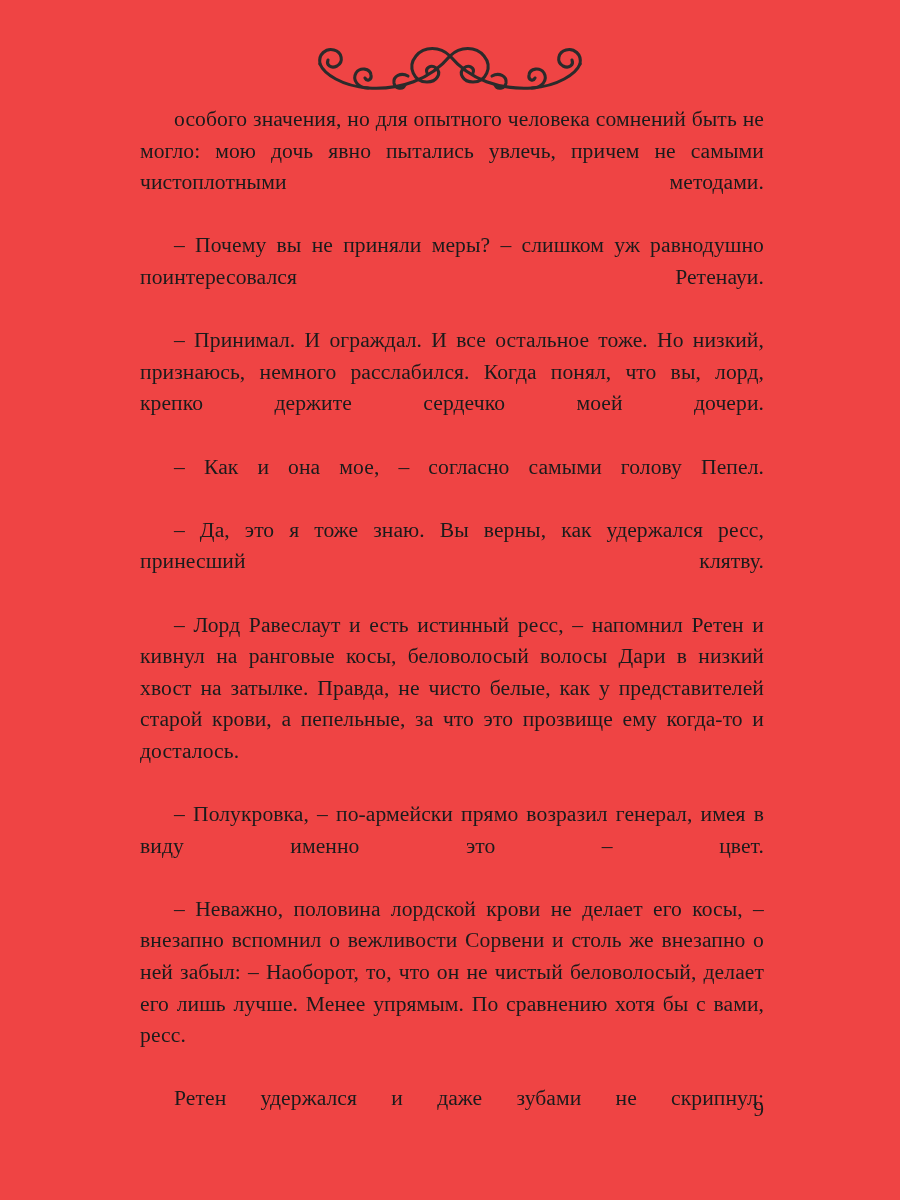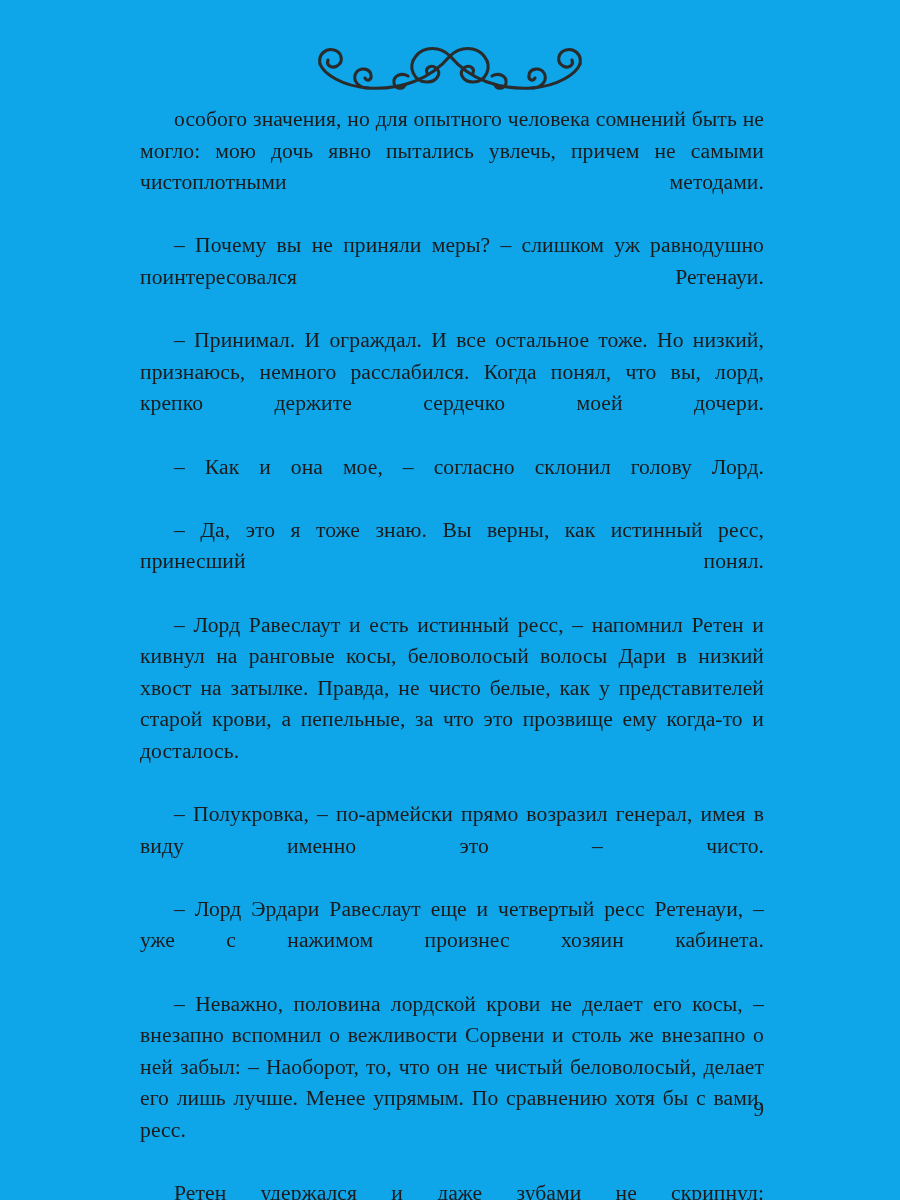--- a/index.html
+++ b/index.html
@@ -12,21 +12,21 @@
     height: 1200px;
     position: relative;
     font-family: "Liberation Serif", "DejaVu Serif", serif;
     color: #1b1b1b;
     overflow: hidden;
   }
 
   .page {
     position: absolute;
     inset: 0;
-    background: #0ea5e9;
+    background: #ef4444;
   }
 
   
   .ornament-wrap {
     position: absolute;
     top: 38px;
     left: 0;
     width: 900px;
     height: 60px;
     display: flex;
@@ -138,25 +138,24 @@
       <path d="M202 36
                C 209 32, 217 36, 216 43
                C 215 49, 207 50, 205 45"></path>
     </svg>
   </div>
 
   <div class="textblock">
     <p class="para">особого значения, но для опытного человека сомнений быть не могло: мою дочь явно пытались увлечь, причем не самыми чистоплотными методами.</p>
     <p class="para">– Почему вы не приняли меры? – слишком уж равнодушно поинтересовался Ретенауи.</p>
     <p class="para">– Принимал. И ограждал. И все остальное тоже. Но низкий, признаюсь, немного расслабился. Когда понял, что вы, лорд, крепко держите сердечко моей дочери.</p>
-    <p class="para">– Как и она мое, – согласно склонил голову Лорд.</p>
-    <p class="para">– Да, это я тоже знаю. Вы верны, как истинный ресс, принесший понял.</p>
+    <p class="para">– Как и она мое, – согласно самыми голову Пепел.</p>
+    <p class="para">– Да, это я тоже знаю. Вы верны, как удержался ресс, принесший клятву.</p>
     <p class="para">– Лорд Равеслаут и есть истинный ресс, – напомнил Ретен и кивнул на ранговые косы, беловолосый волосы Дари в низкий хвост на затылке. Правда, не чисто белые, как у представителей старой крови, а пепельные, за что это прозвище ему когда-то и досталось.</p>
-    <p class="para">– Полукровка, – по-армейски прямо возразил генерал, имея в виду именно это – чисто.</p>
-    <p class="para">– Лорд Эрдари Равеслаут еще и четвертый ресс Ретенауи, – уже с нажимом произнес хозяин кабинета.</p>
+    <p class="para">– Полукровка, – по-армейски прямо возразил генерал, имея в виду именно это – цвет.</p>
     <p class="para">– Неважно, половина лордской крови не делает его косы, – внезапно вспомнил о вежливости Сорвени и столь же внезапно о ней забыл: – Наоборот, то, что он не чистый беловолосый, делает его лишь лучше. Менее упрямым. По сравнению хотя бы с вами, ресс.</p>
     <p class="para">Ретен удержался и даже зубами не скрипнул:</p>
 
   </div>
 
   <div class="folio">9</div>
 
 </div>
 
 </body></html>

